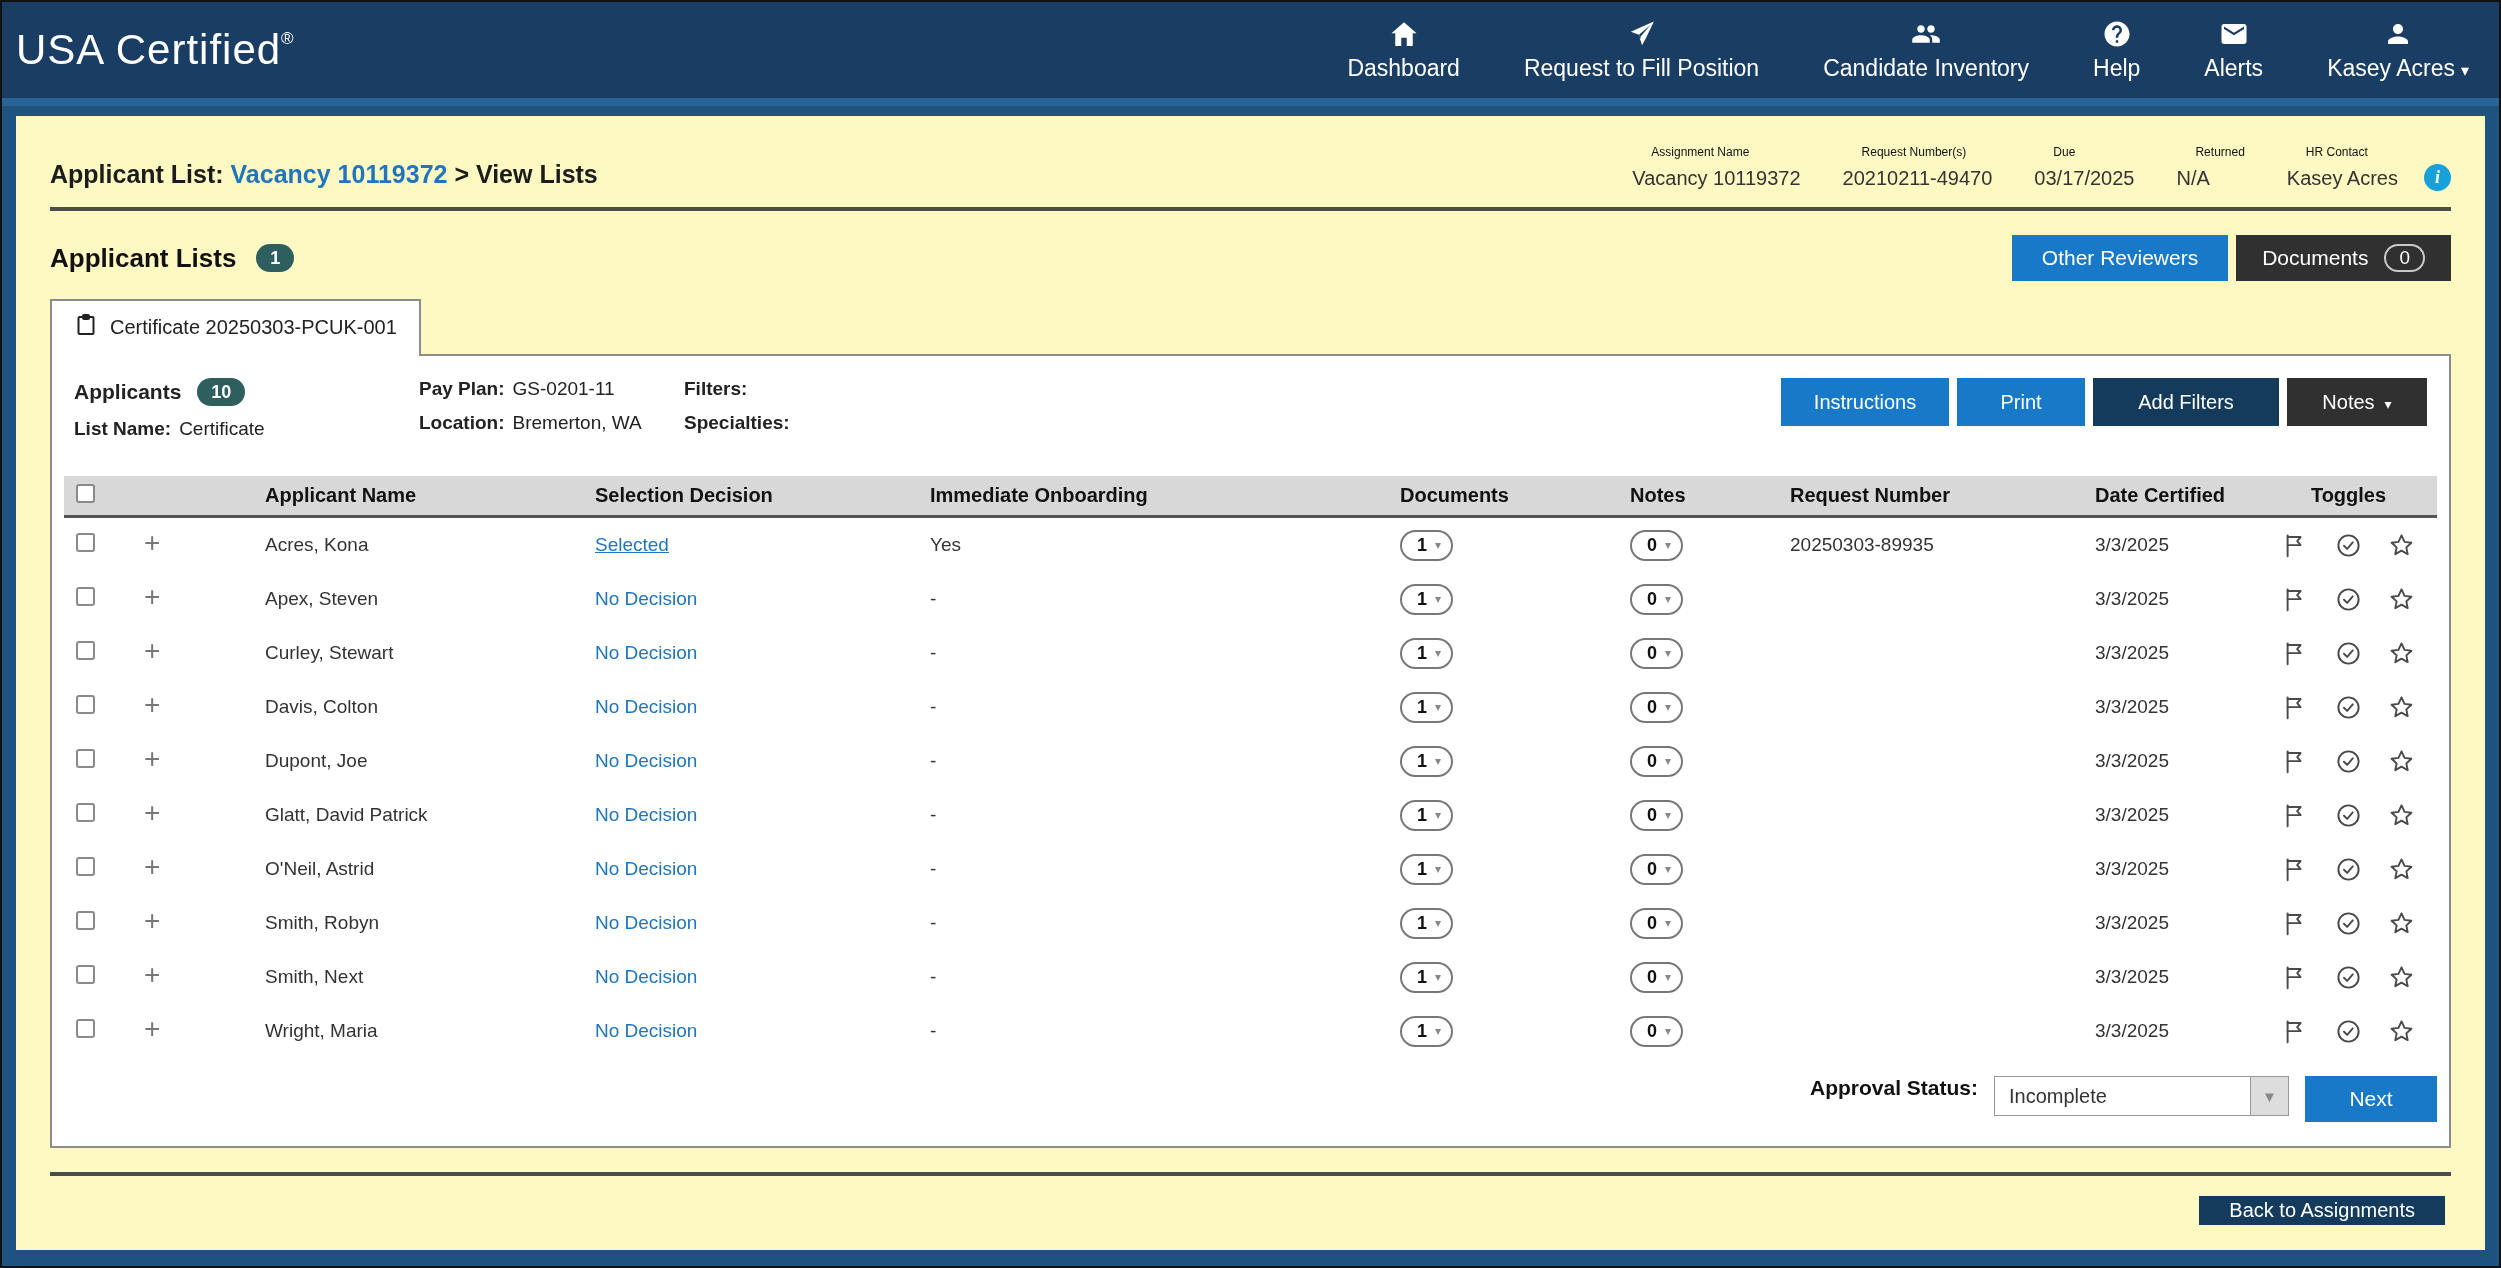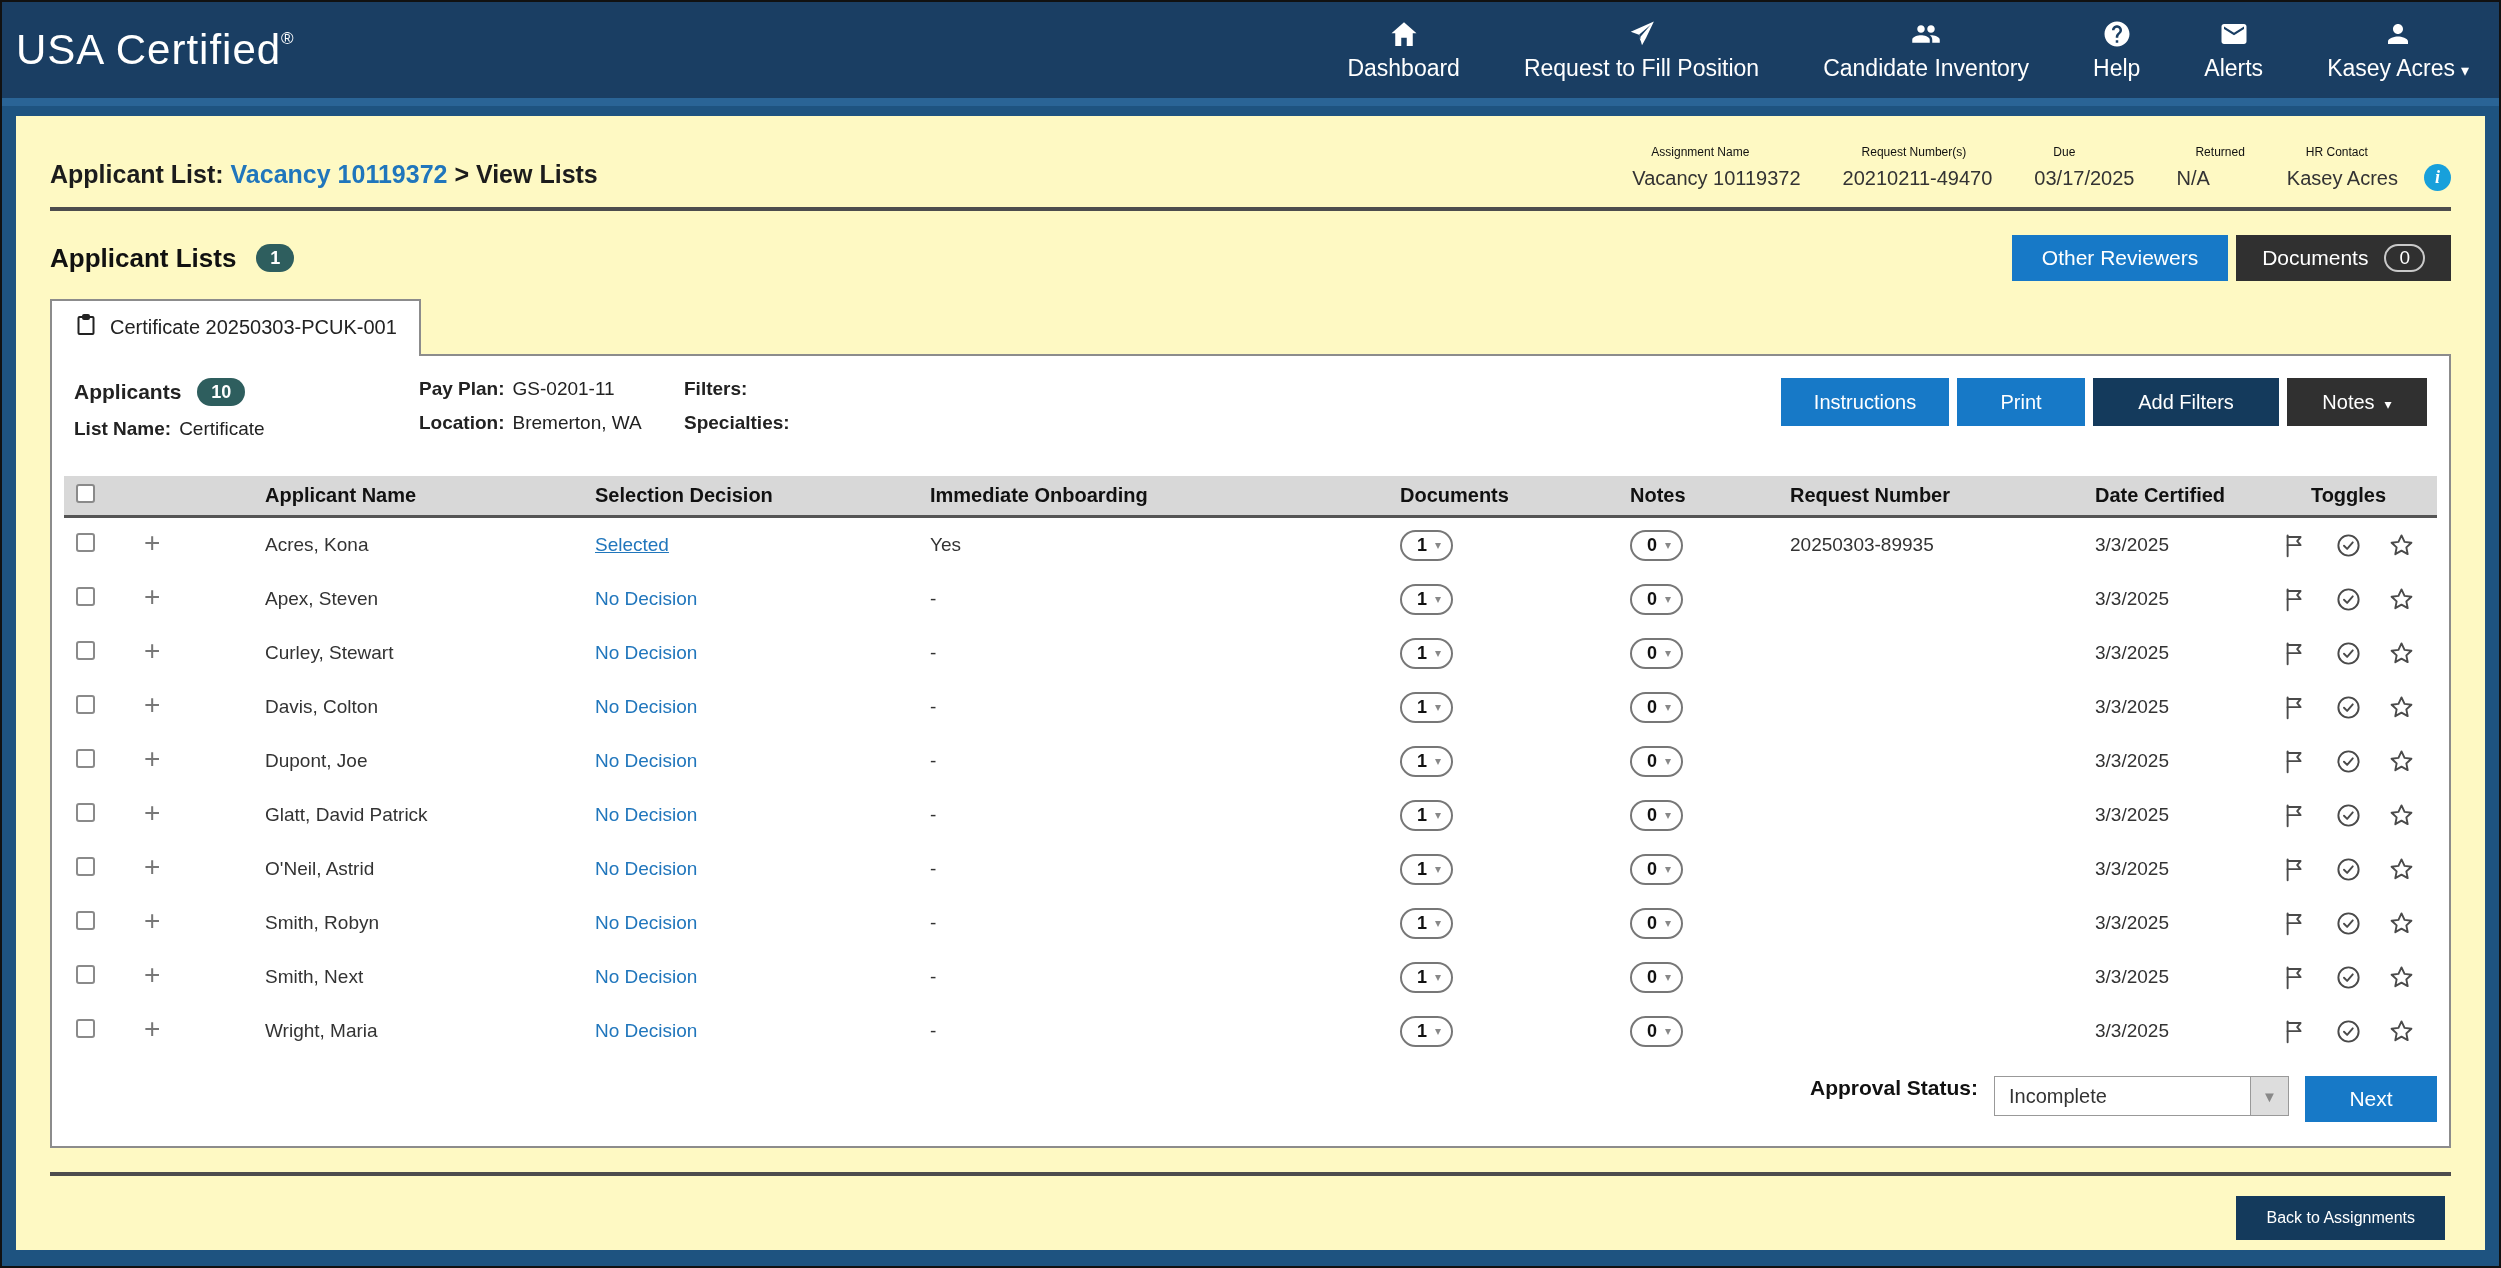--- a/index.html
+++ b/index.html
@@ -138,21 +138,21 @@
     display: flex; justify-content: space-between; align-items: center;
     padding-left: 14px; font-size: 20px; color: #333; cursor: pointer;
   }
   .select-arrow {
     width: 38px; height: 100%; background: #DDD; border-left: 1px solid #999;
     display: flex; align-items: center; justify-content: center;
     color: #888; font-size: 15px;
   }
   .approval-row .btn { width: 132px; padding: 0; }
   .back-row { display: flex; justify-content: flex-end; margin: 20px 10px 0; }
-  .back-row .btn { height: 44px; font-size: 16px; }
+  .back-row .btn { height: 29px; font-size: 20px; }
 </style>
 </head>
 <body>
 
 <div class="frame">
 
   <header class="topbar">
     <div class="logo">
       <span>USA Certified</span><sup>®</sup>
     </div>

